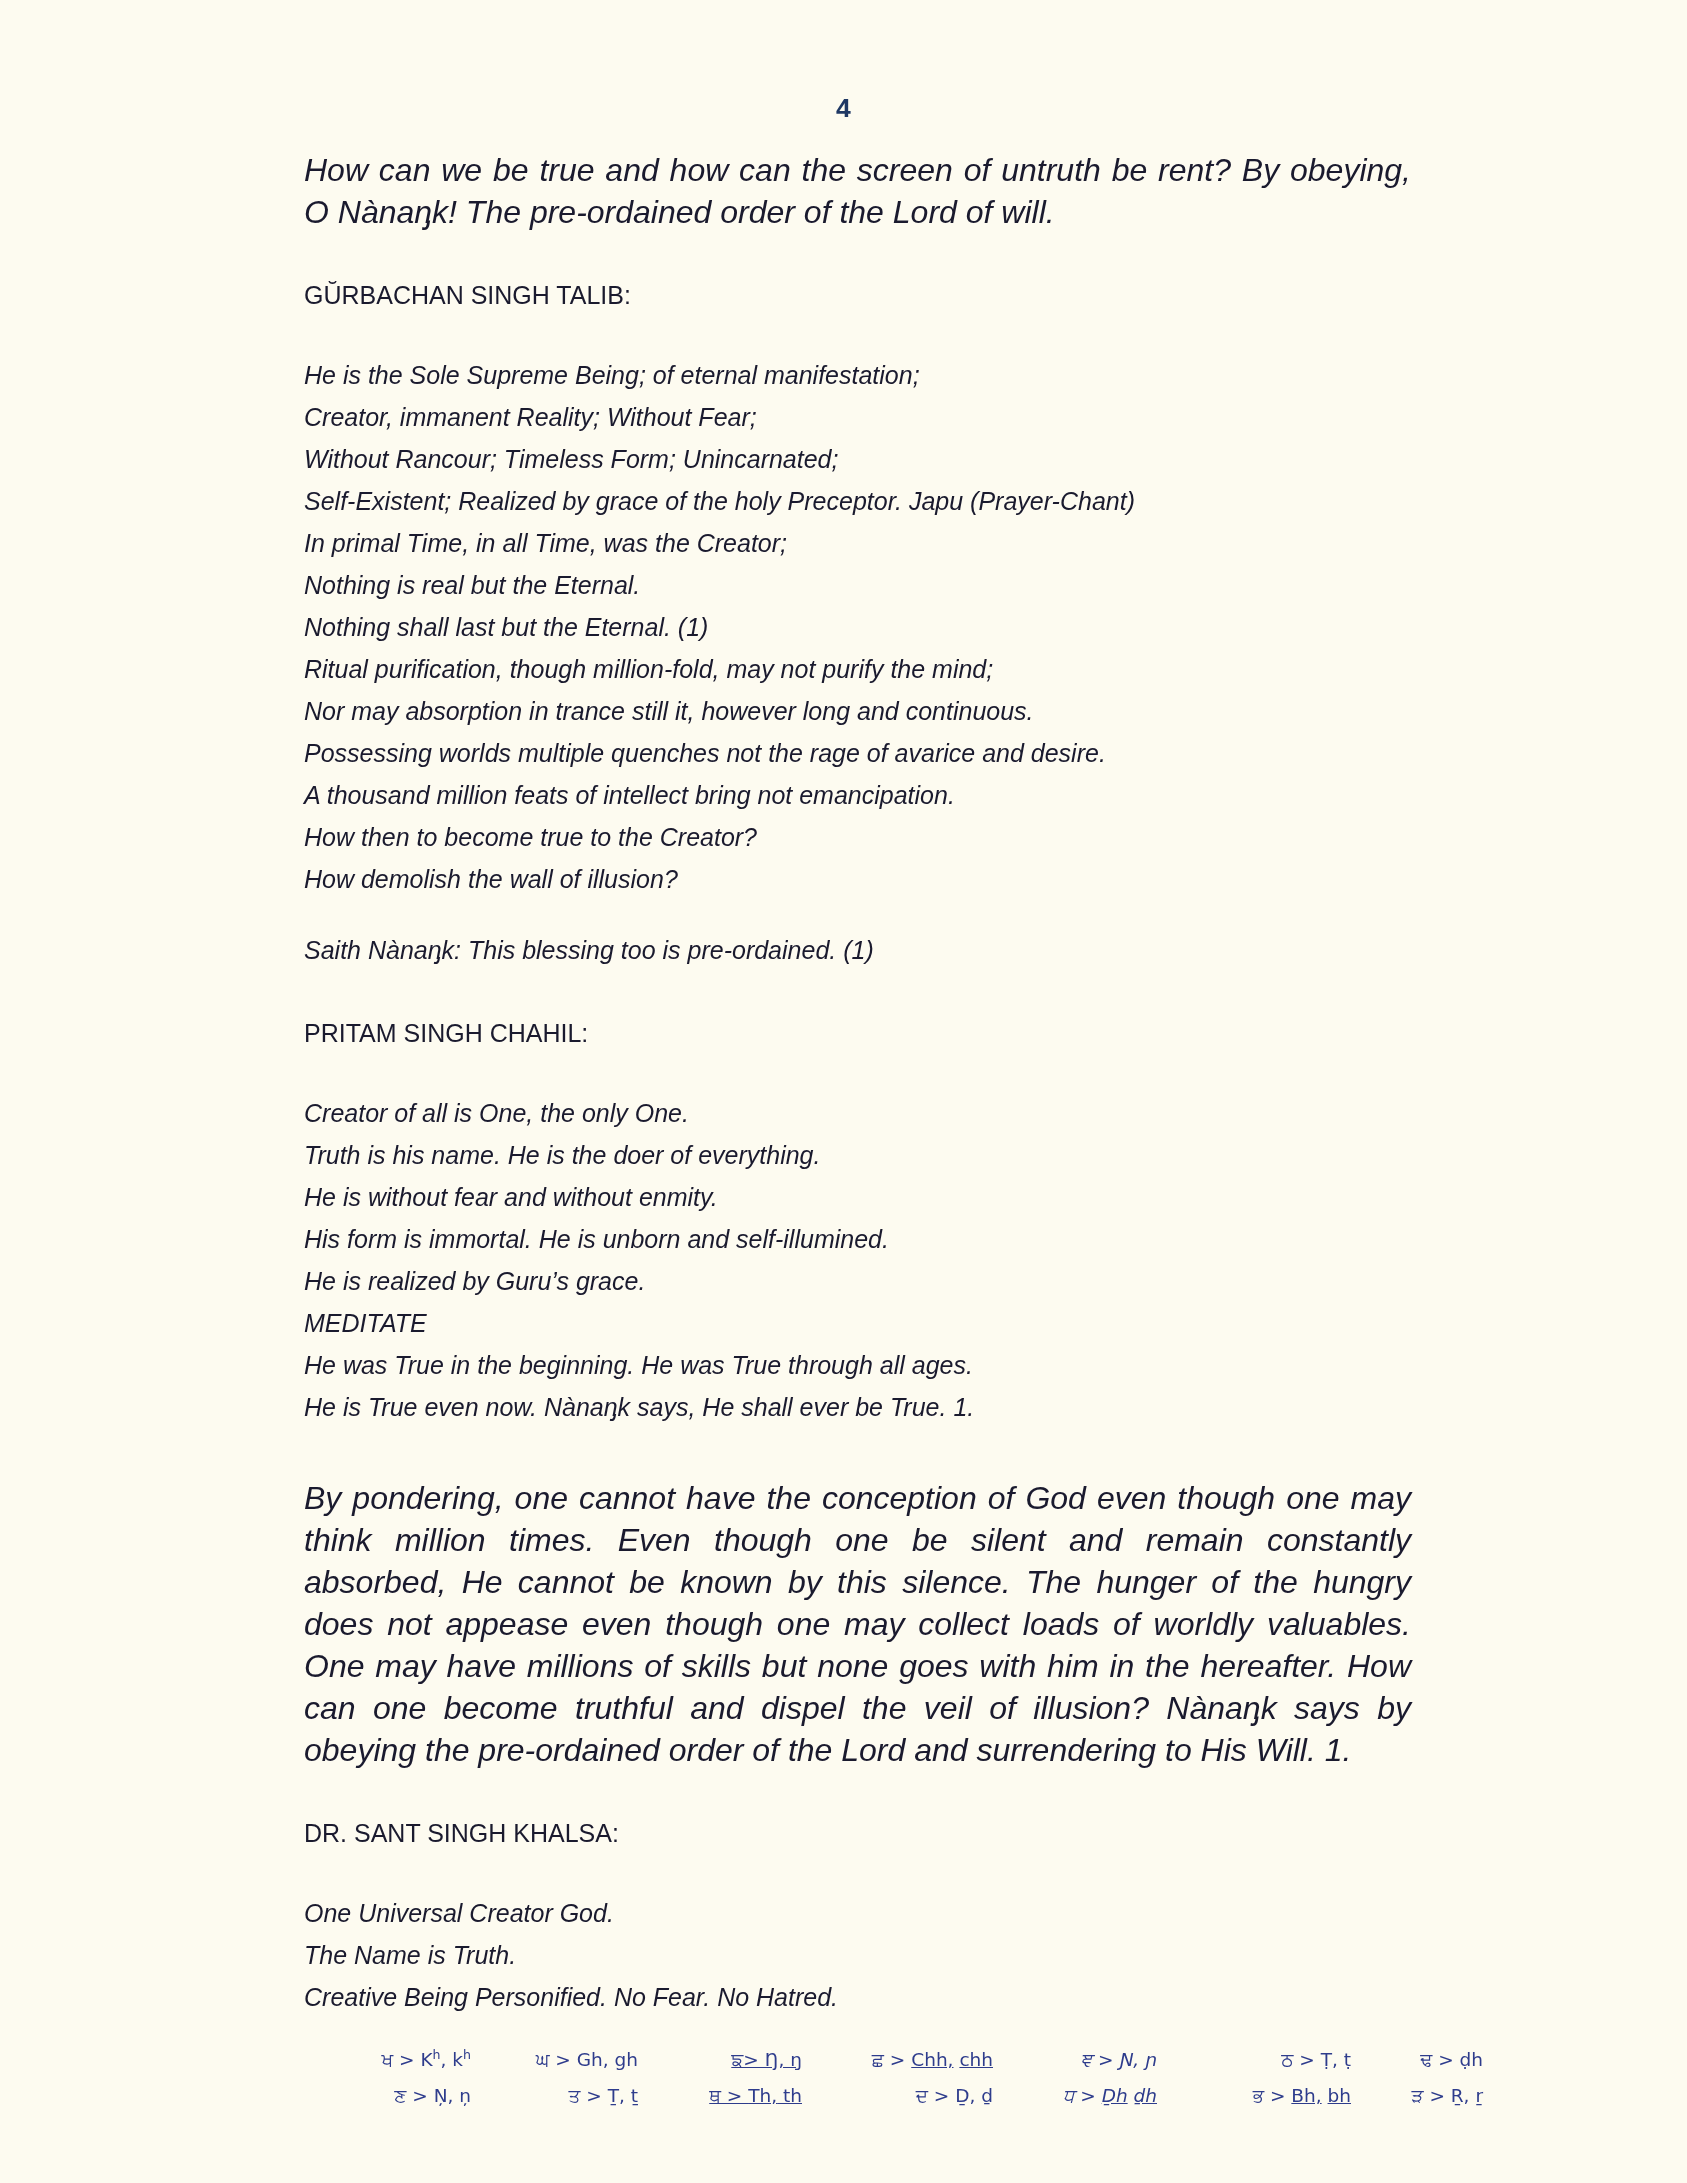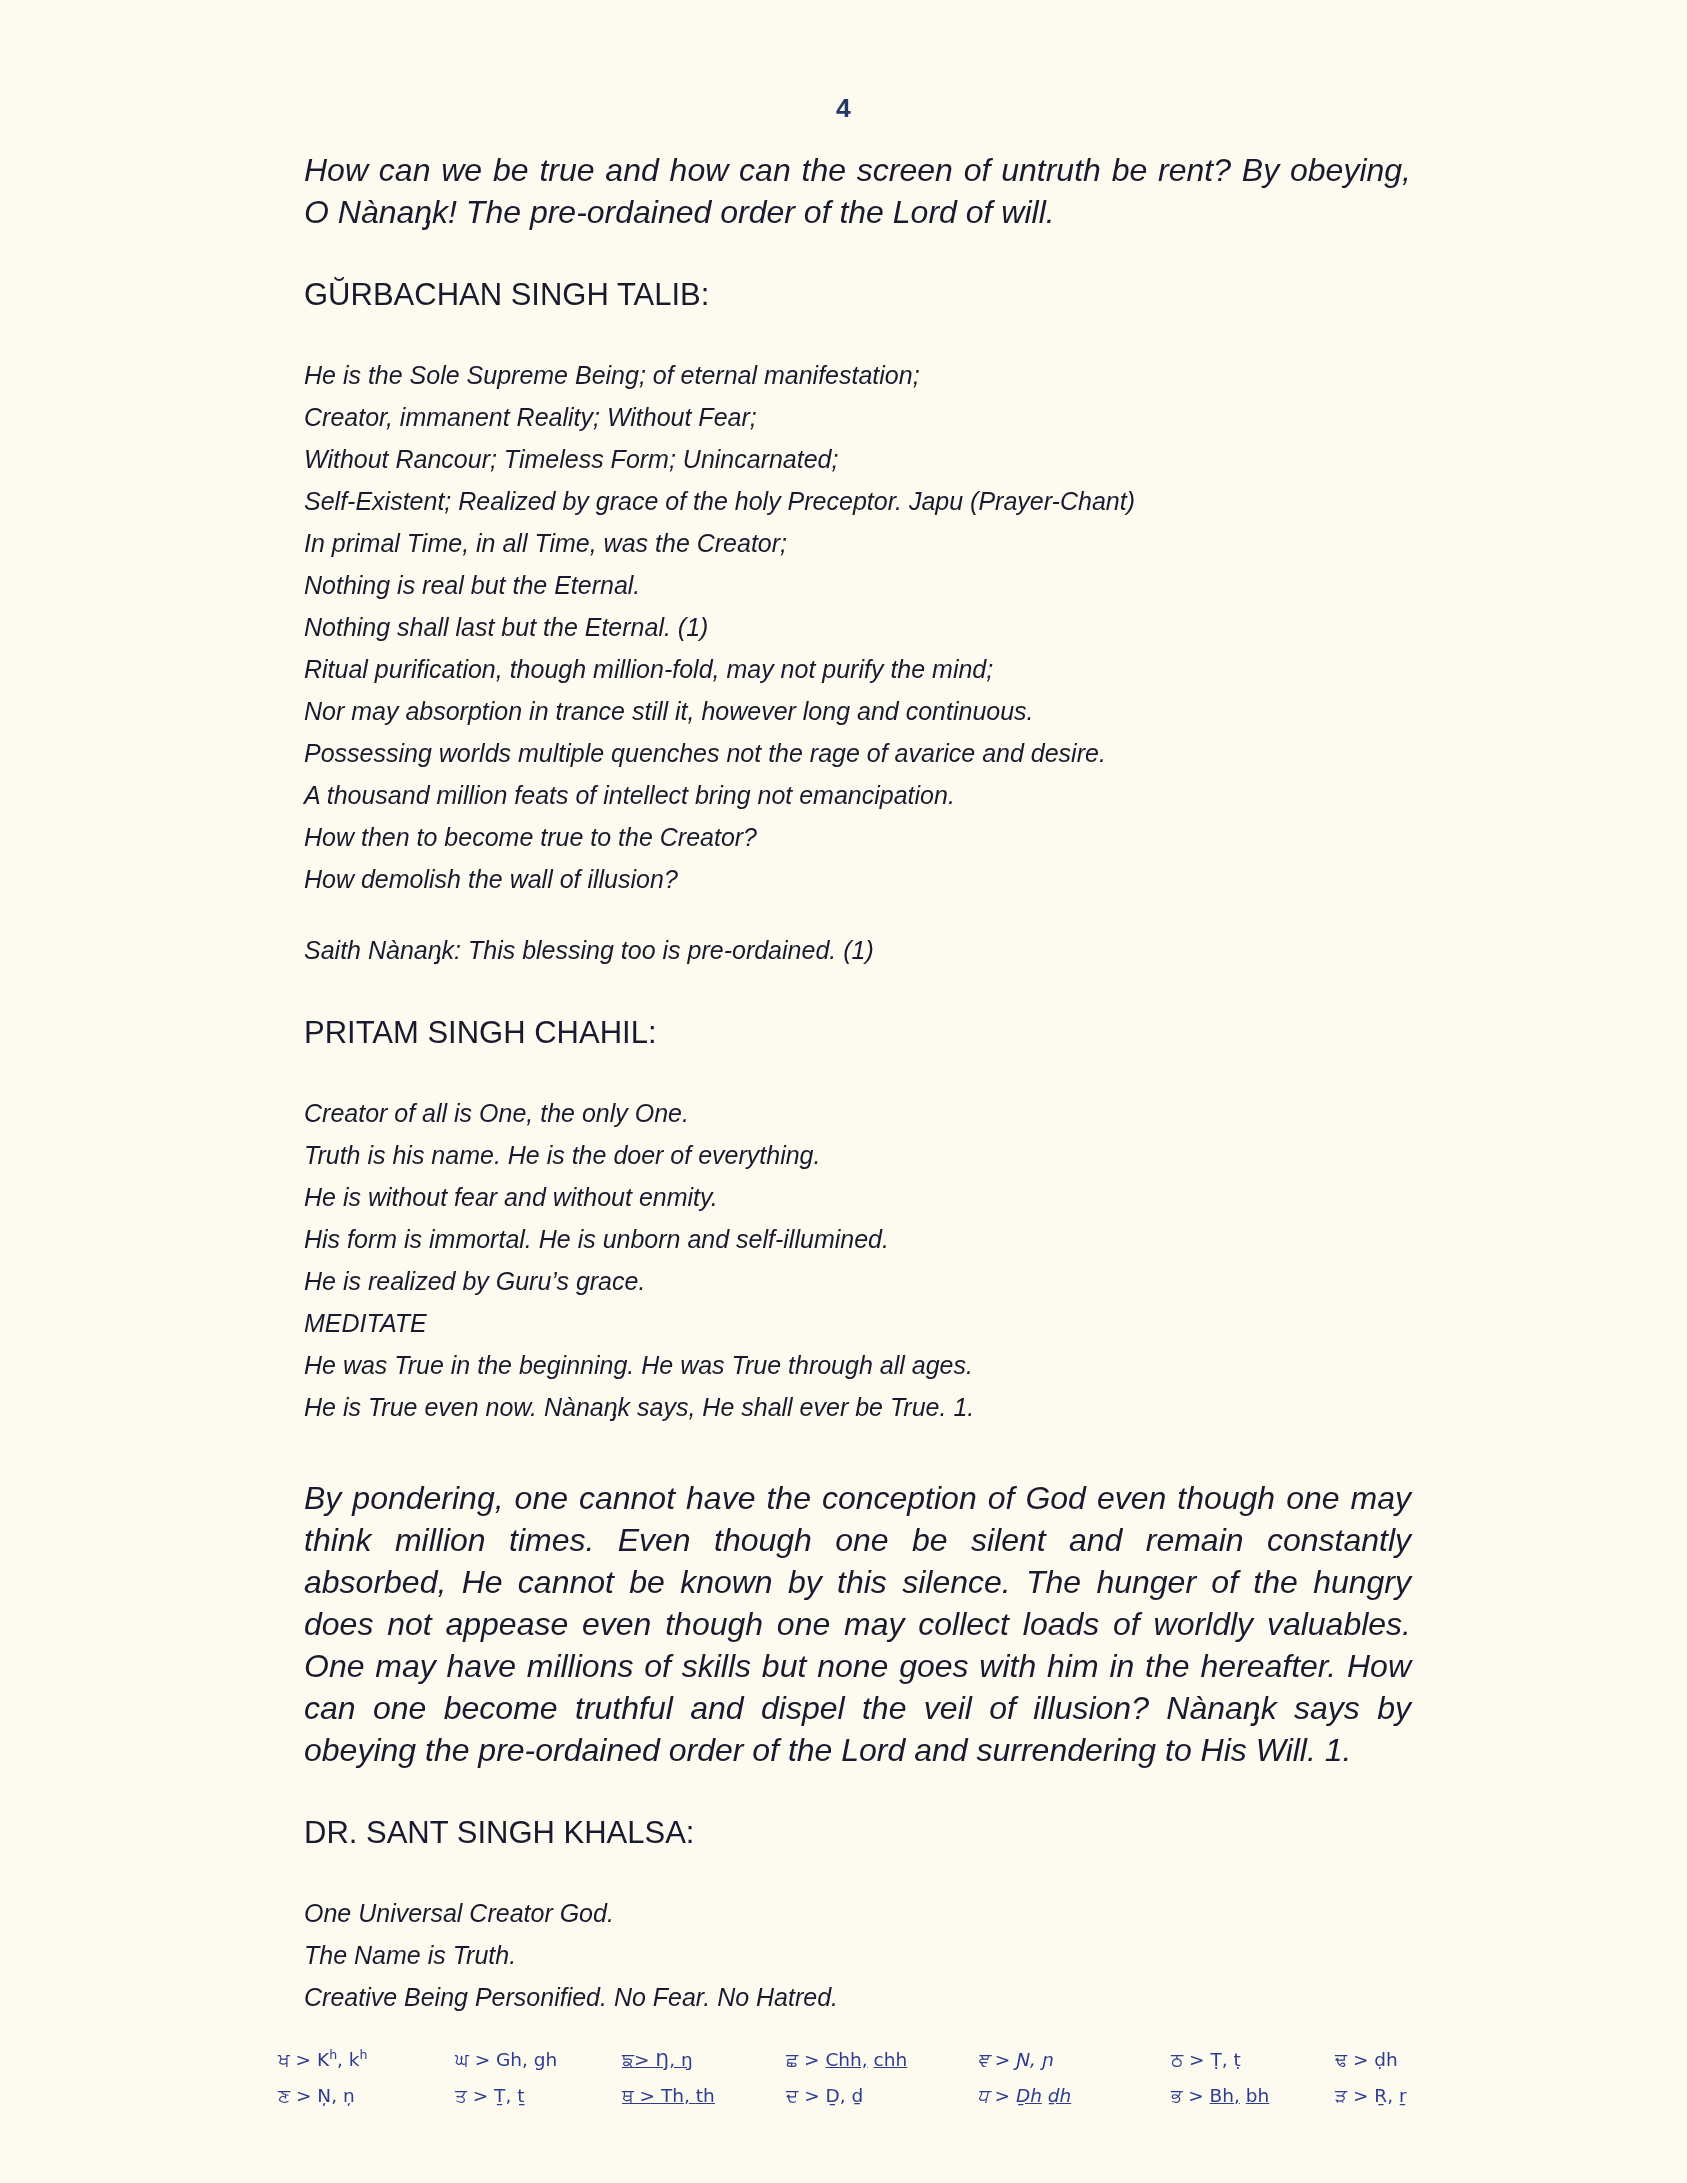--- a/index.html
+++ b/index.html
@@ -46,46 +46,47 @@
     line-height: 42px;
     font-style: italic;
     color: #1a1a2e;
     text-align: justify;
     margin-top: 20px;
   }
   .para-first {
     margin-top: 25px;
   }
   .heading {
-    font-size: 31px;
+    font-size: 25px;
     line-height: 42px;
     font-style: normal;
     color: #1a1a2e;
     margin-top: 41px;
   }
   .verse-block {
     margin-top: 38px;
   }
   .verse-line {
     font-size: 25px;
     line-height: 42px;
     font-style: italic;
     color: #1a1a2e;
     white-space: pre-wrap;
   }
   .gap-med { height: 29px; }
 
   .footnote {
     position: absolute;
-    left: 0;
+    left: 16px;
     right: 0;
     bottom: 61px;
     padding-left: 278px;
     padding-right: 119px;
     box-sizing: border-box;
+    text-align: right;
   }
   .fn-row {
     display: flex;
     flex-direction: row;
     align-items: baseline;
     margin-bottom: 14.6px;
   }
   .fn-cell {
     font-size: 18.5px;
     color: #2e3c8c;

